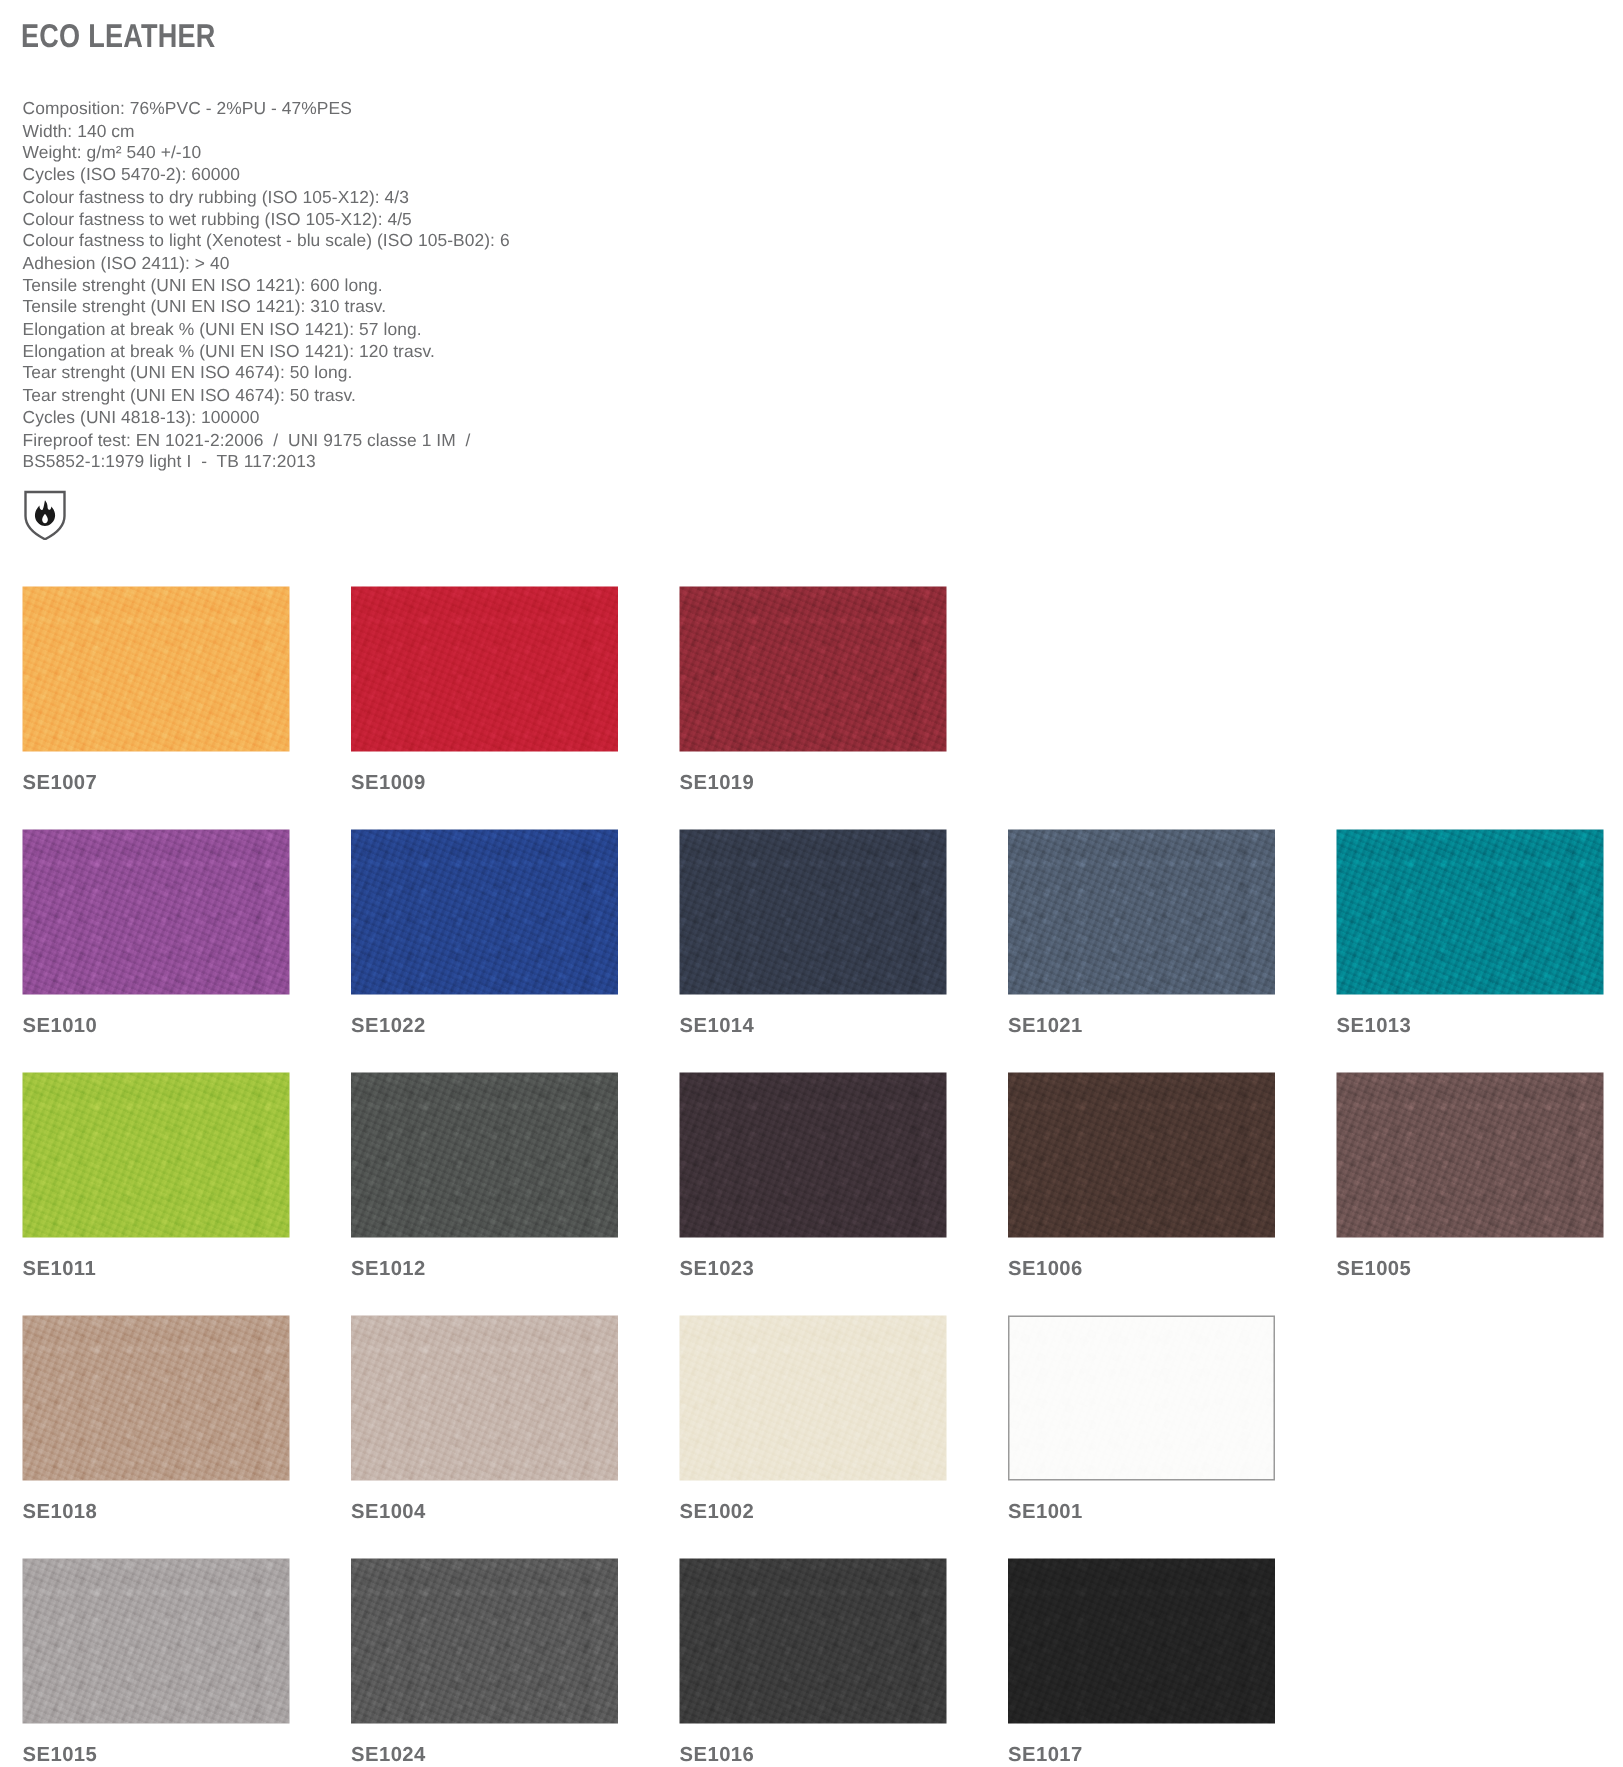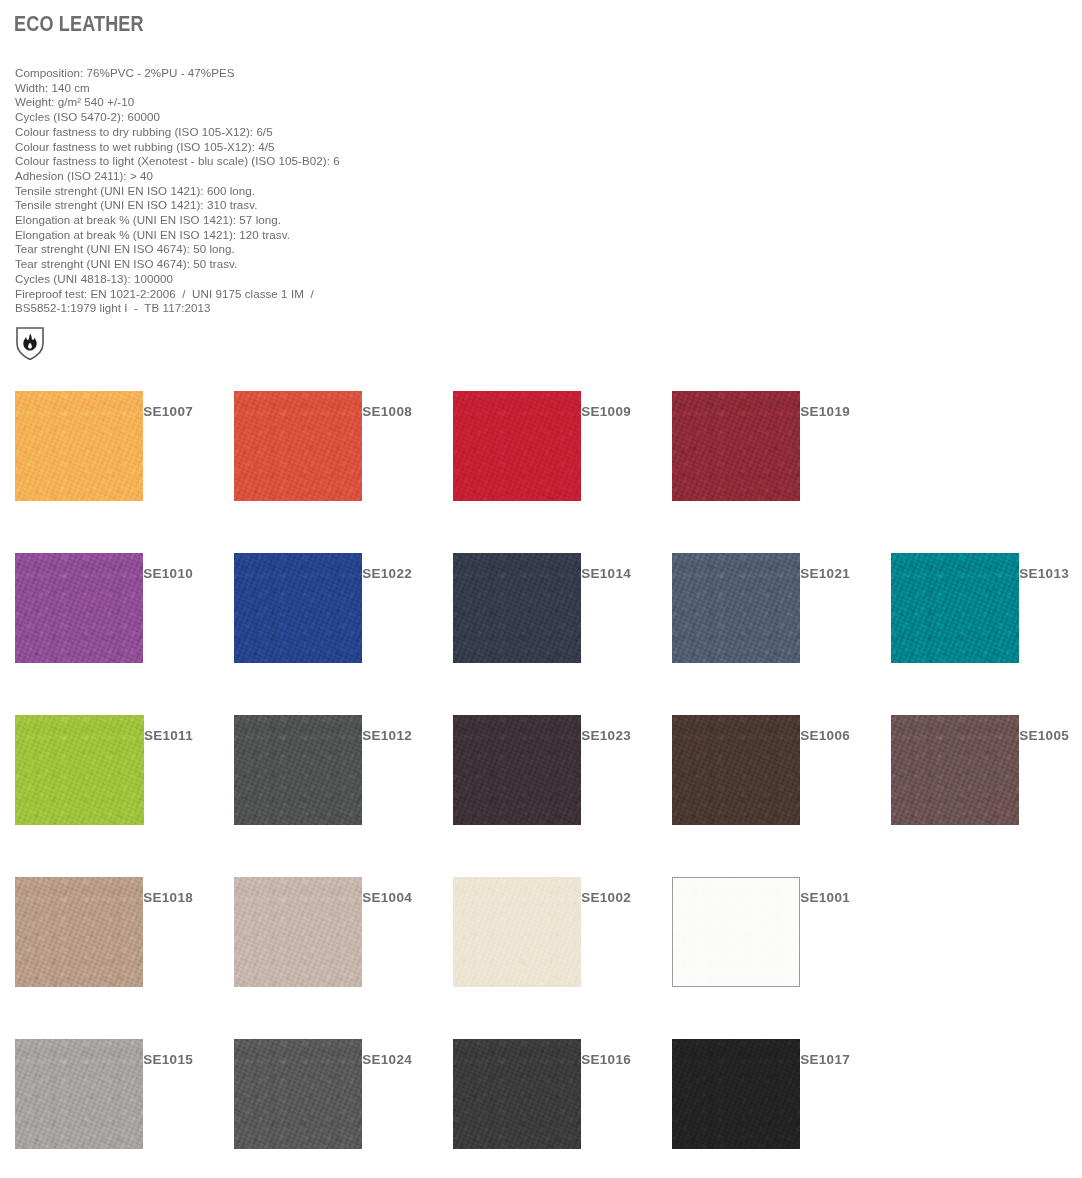--- a/index.html
+++ b/index.html
@@ -80,21 +80,21 @@
     width: 1055px;
   }
   .row {
     display: flex;
     height: 162px;
   }
   .cell {
     width: 178px;
     margin-right: 41px;
     display: flex;
-    flex-direction: row;
+    flex-direction: column;
   }
   .cell.empty {
     visibility: hidden;
   }
   .swatch {
     width: 178px;
     height: 110px;
     box-sizing: border-box;
     position: relative;
     overflow: hidden;
@@ -145,21 +145,21 @@
 
   <div class="header">
     <h1 class="title">ECO LEATHER</h1>
   </div>
 
   <div class="specs">
       <div class="spec-line">Composition: 76%PVC - 2%PU - 47%PES</div>
       <div class="spec-line">Width: 140 cm</div>
       <div class="spec-line">Weight: g/m² 540 +/-10</div>
       <div class="spec-line">Cycles (ISO 5470-2): 60000</div>
-      <div class="spec-line">Colour fastness to dry rubbing (ISO 105-X12): 6/5</div>
+      <div class="spec-line">Colour fastness to dry rubbing (ISO 105-X12): 4/3</div>
       <div class="spec-line">Colour fastness to wet rubbing (ISO 105-X12): 4/5</div>
       <div class="spec-line">Colour fastness to light (Xenotest - blu scale) (ISO 105-B02): 6</div>
       <div class="spec-line">Adhesion (ISO 2411): &gt; 40</div>
       <div class="spec-line">Tensile strenght (UNI EN ISO 1421): 600 long.</div>
       <div class="spec-line">Tensile strenght (UNI EN ISO 1421): 310 trasv.</div>
       <div class="spec-line">Elongation at break % (UNI EN ISO 1421): 57 long.</div>
       <div class="spec-line">Elongation at break % (UNI EN ISO 1421): 120 trasv.</div>
       <div class="spec-line">Tear strenght (UNI EN ISO 4674): 50 long.</div>
       <div class="spec-line">Tear strenght (UNI EN ISO 4674): 50 trasv.</div>
       <div class="spec-line">Cycles (UNI 4818-13): 100000</div>
@@ -179,24 +179,20 @@
     </svg>
   </div>
 
   <div class="grid">
       <div class="row">
         <div class="cell">
           <div class="swatch" style="background-color: rgb(245, 176, 84);"></div>
           <div class="swatch-label">SE1007</div>
         </div>
         <div class="cell">
-          <div class="swatch" style="background-color: rgb(217, 80, 60);"></div>
-          <div class="swatch-label">SE1008</div>
-        </div>
-        <div class="cell">
           <div class="swatch" style="background-color: rgb(195, 31, 51);"></div>
           <div class="swatch-label">SE1009</div>
         </div>
         <div class="cell">
           <div class="swatch" style="background-color: rgb(140, 42, 54);"></div>
           <div class="swatch-label">SE1019</div>
         </div>
       </div>
       <div class="row">
         <div class="cell">

